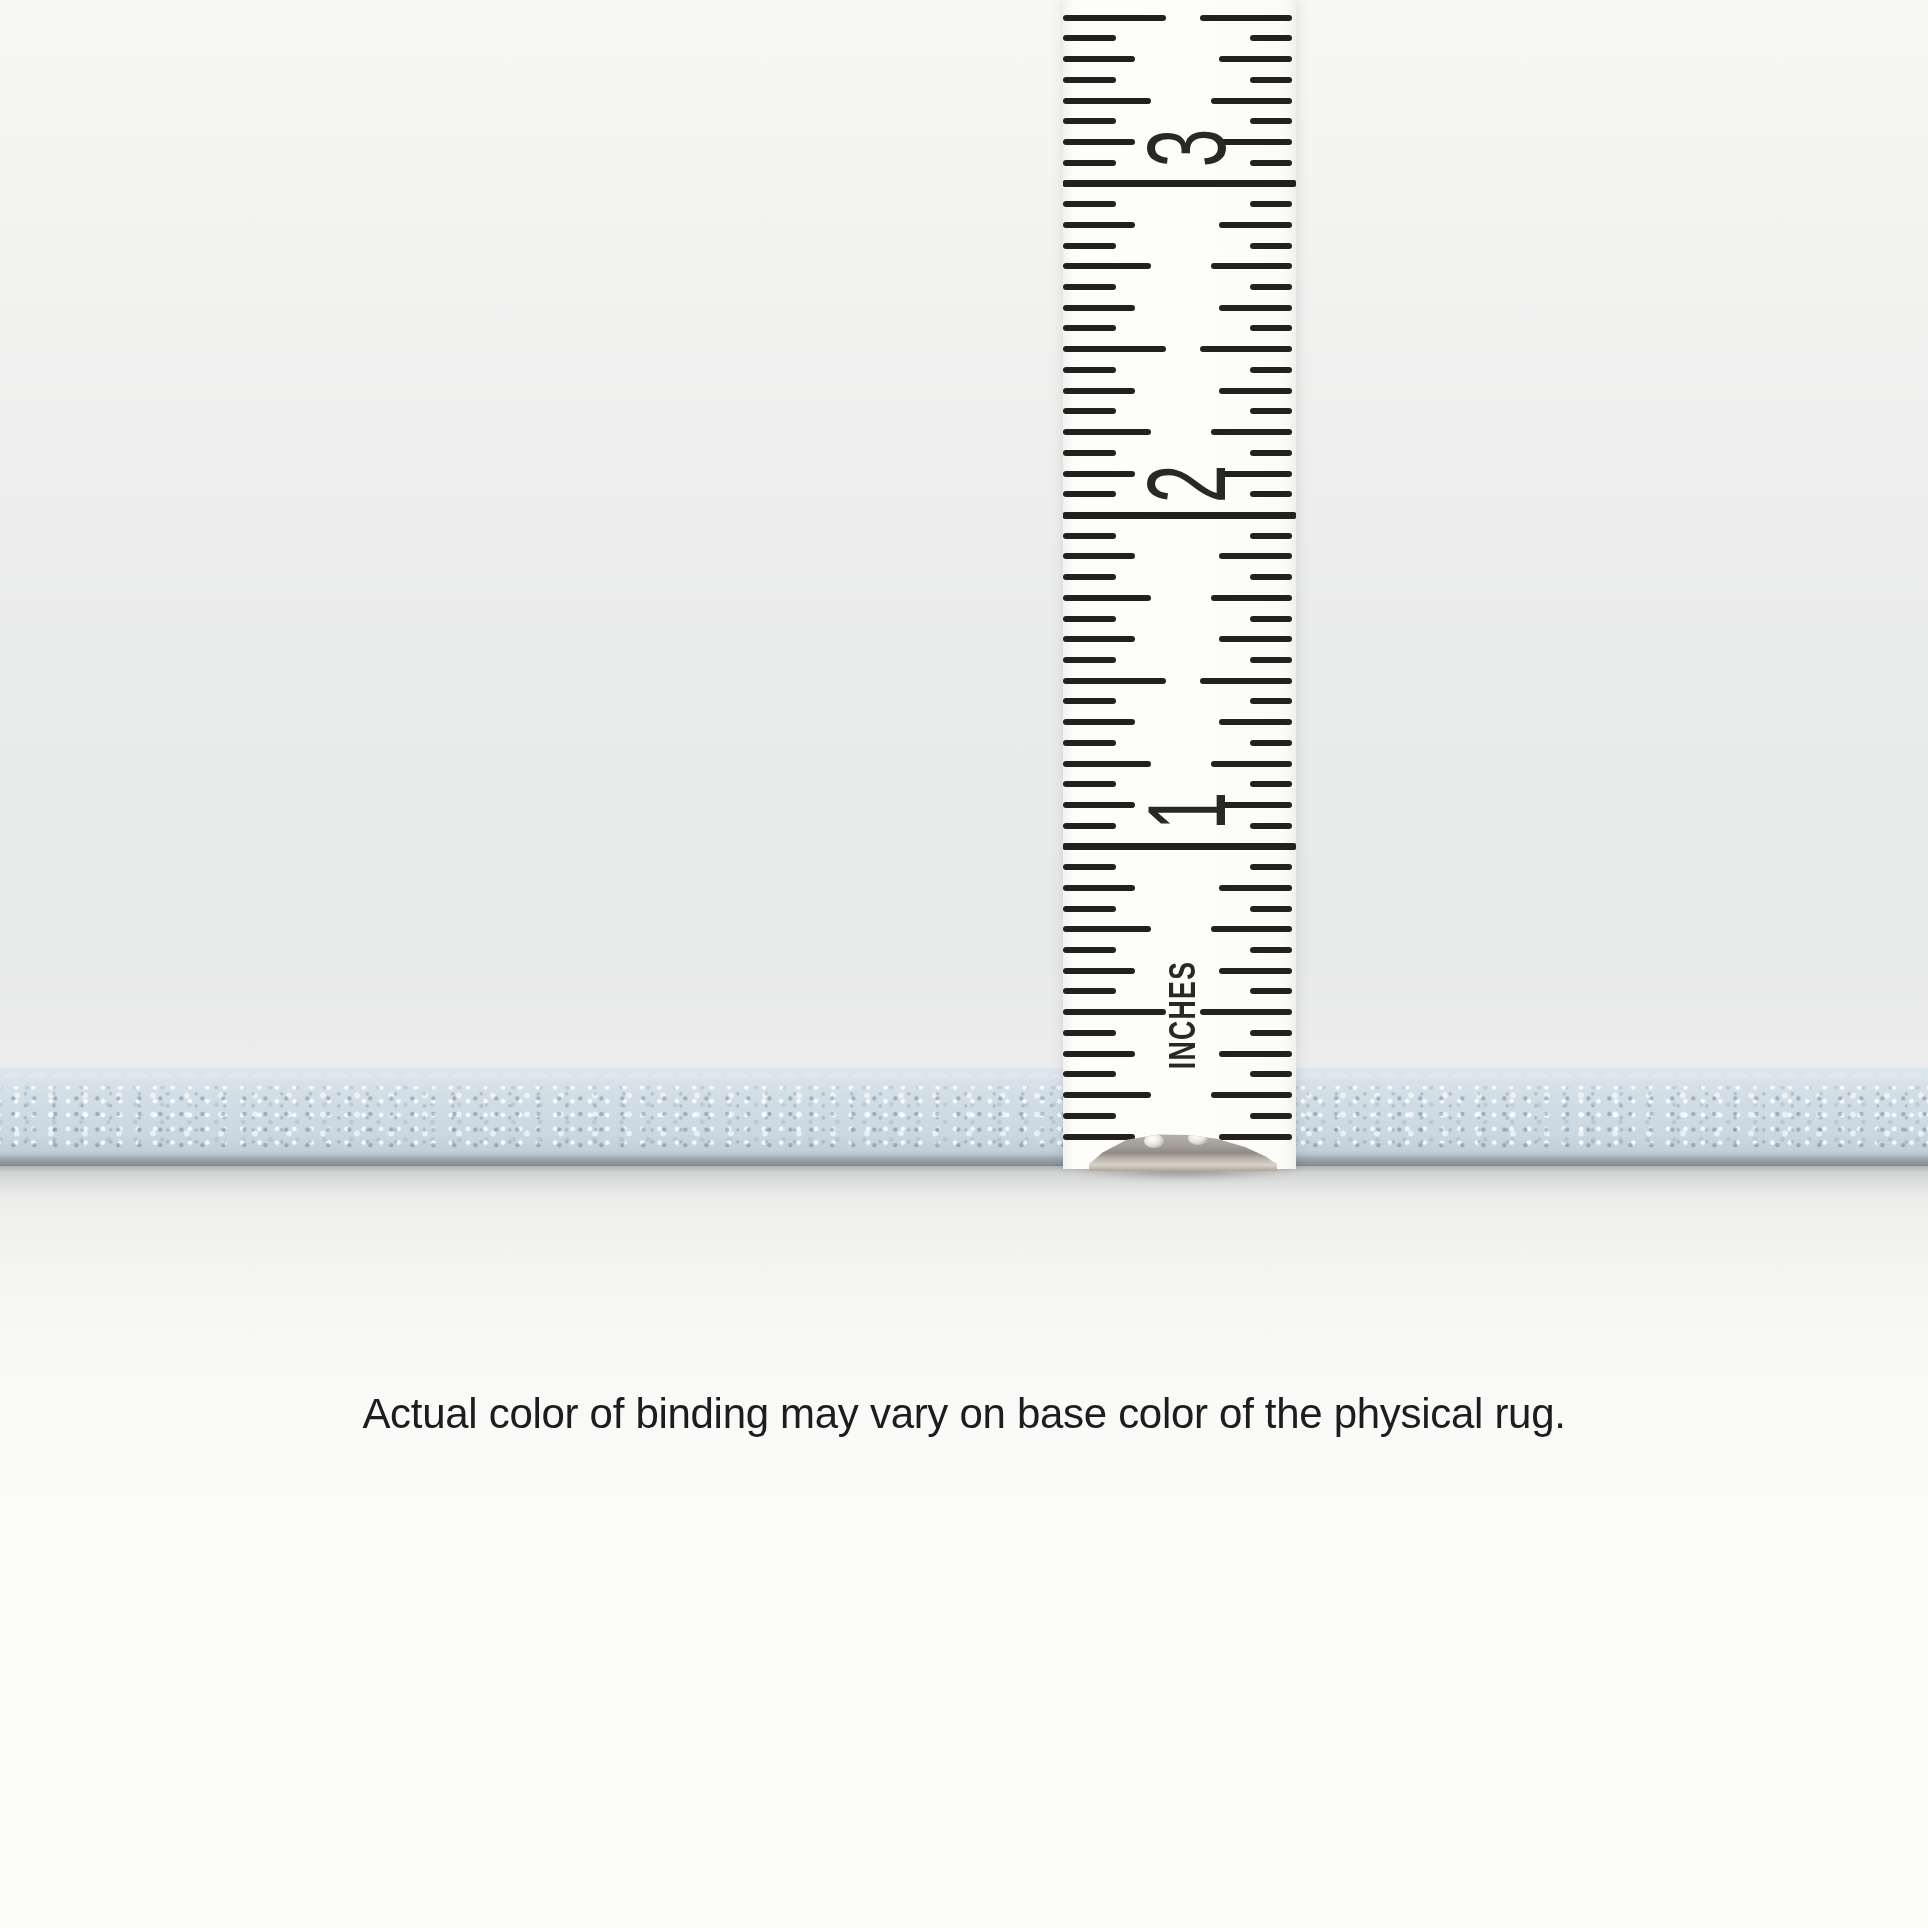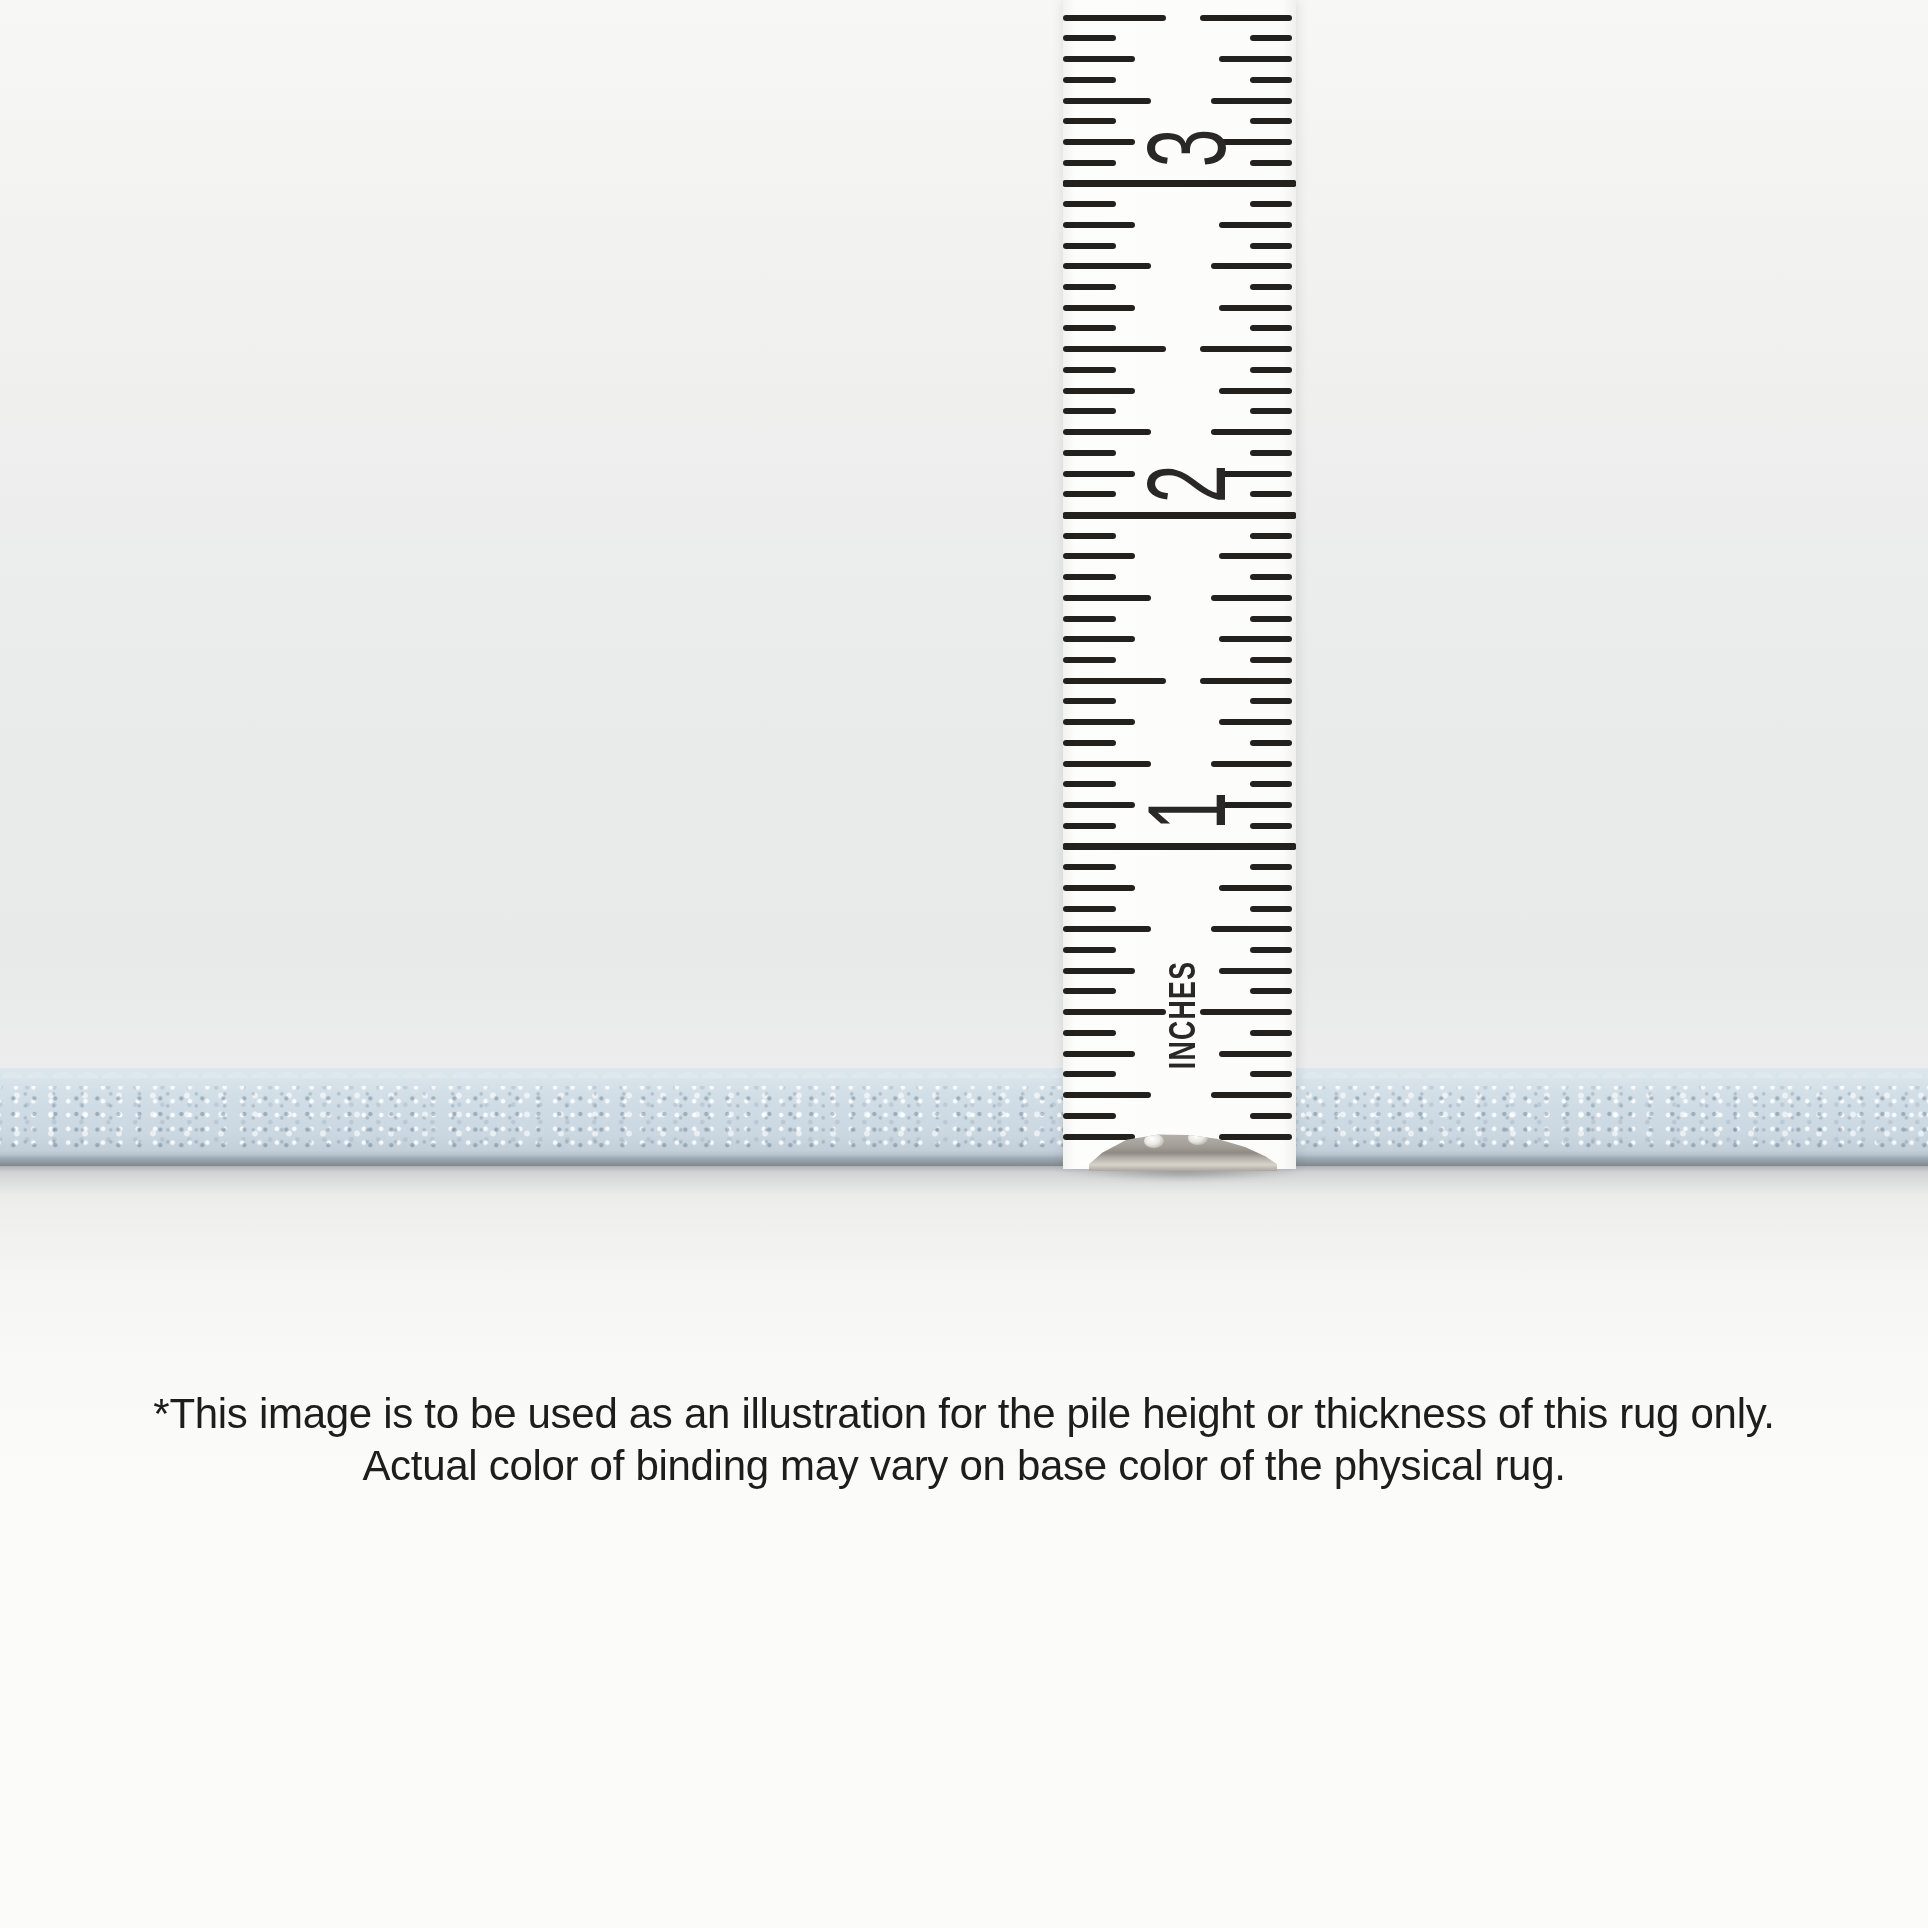--- a/index.html
+++ b/index.html
@@ -228,17 +228,16 @@
     <span class="unit">INCHES</span>
   </div>
 
   <div class="clip-shadow"></div>
   <div class="clip">
     <span class="rivet r1"></span>
     <span class="rivet r2"></span>
   </div>
 
   <div class="disclaimer">
-    <div>*This image is to be used as an illustration for the pile height or thickness of this rug only.</div>
     <div>Actual color of binding may vary on base color of the physical rug.</div>
   </div>
 </div>
 
 
 </body></html>

